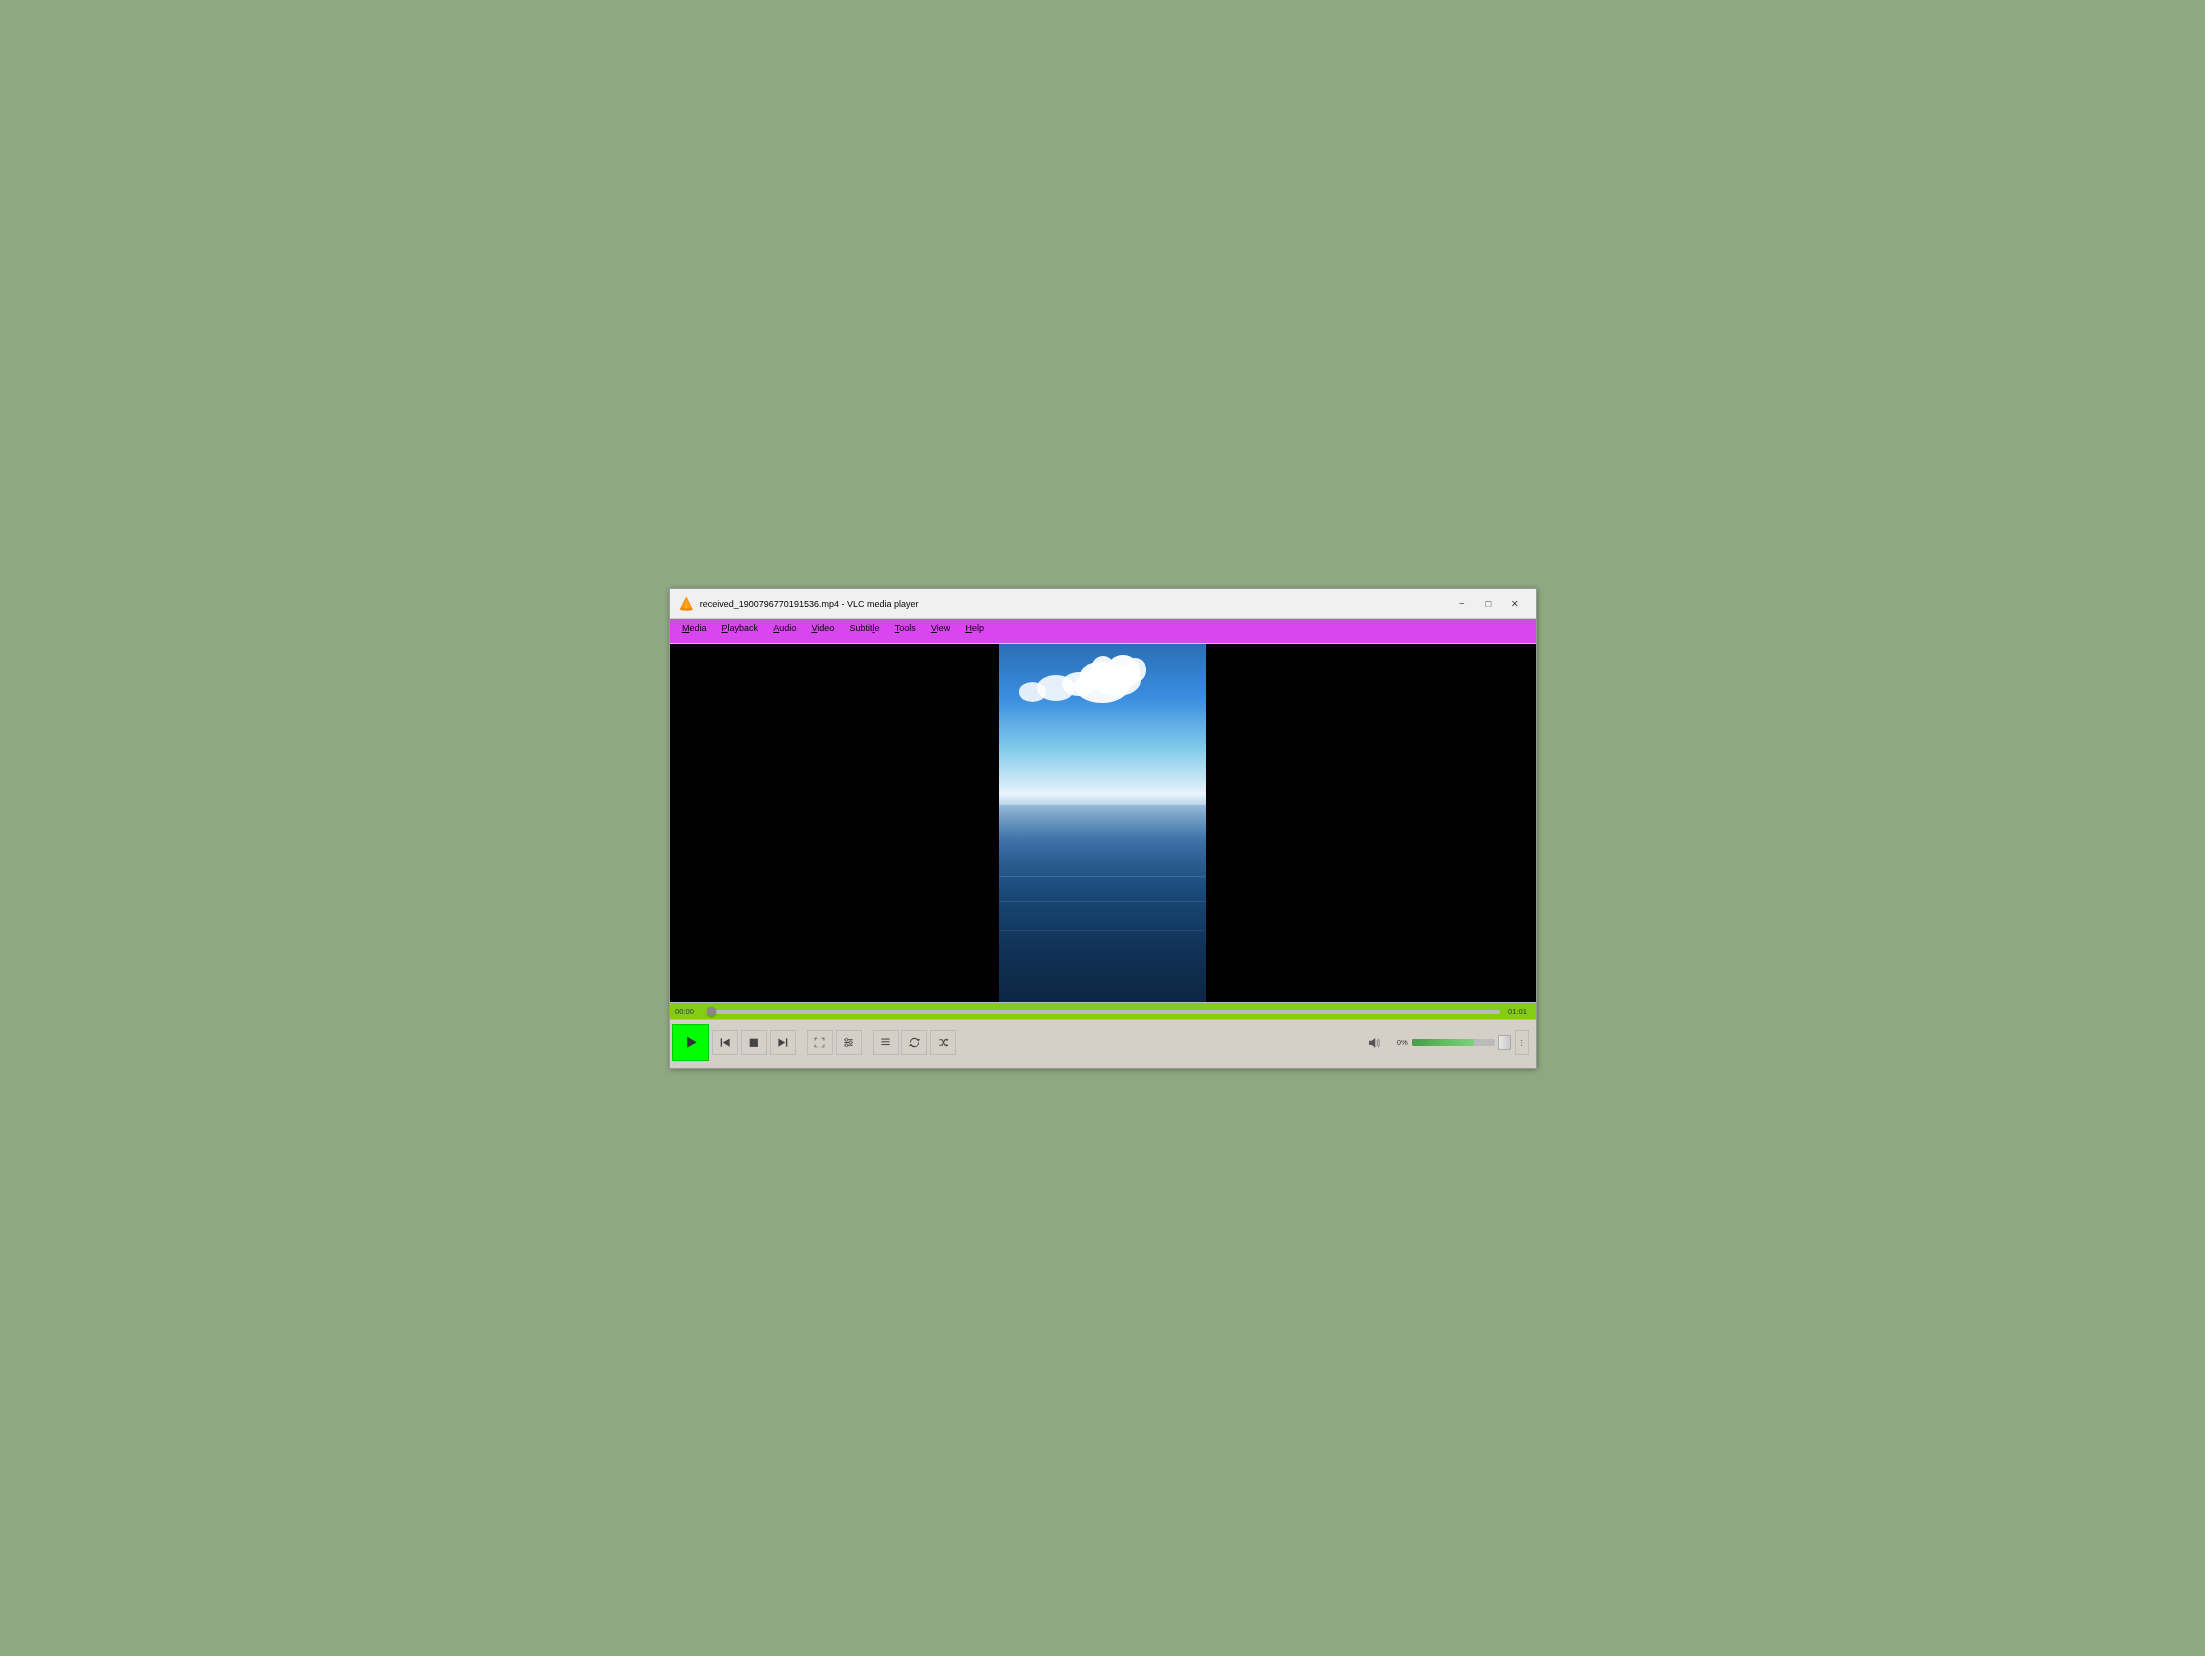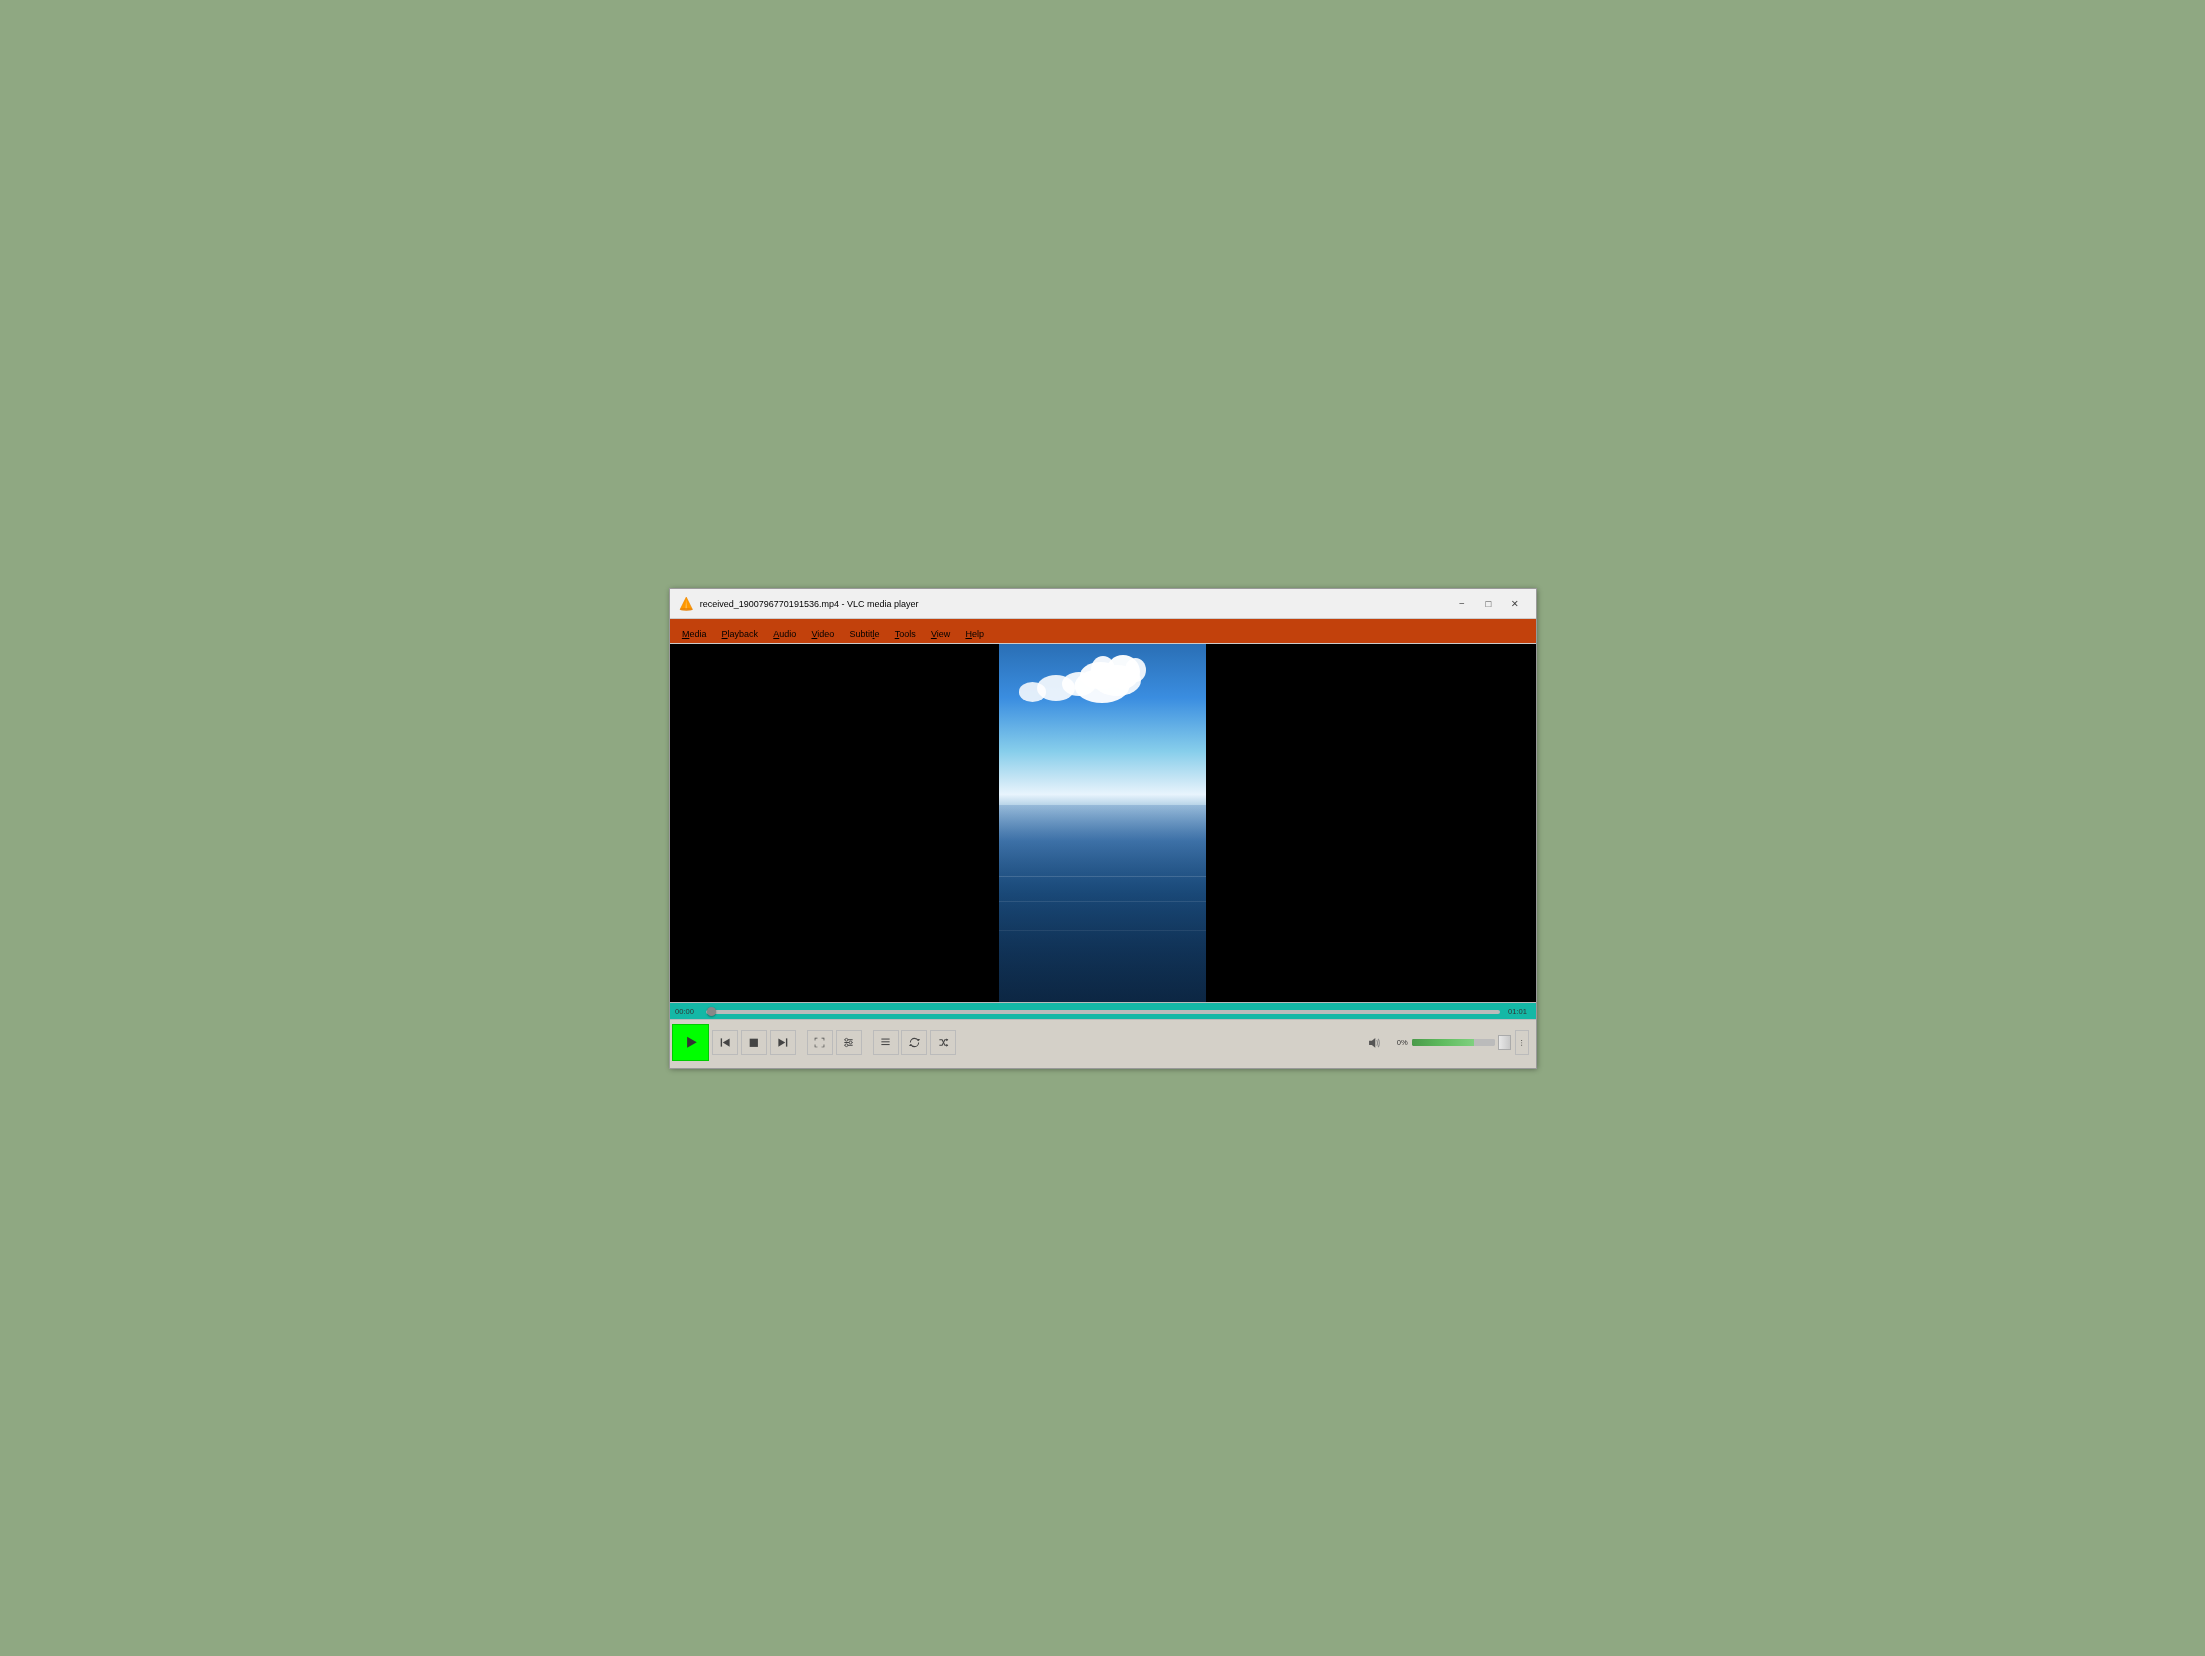--- a/index.html
+++ b/index.html
@@ -52,27 +52,27 @@
       background: transparent;
       border: none;
       cursor: pointer;
       font-size: 9.6px;
       color: #444;
       display: flex;
       align-items: center;
       justify-content: center;
     }
     .menu-bar {
-      background: #c2410c;
+      background: #d946ef;
       padding: 1.4px 5.5px;
       display: flex;
       gap: 1.4px;
       border-bottom: 0.7px solid #ccc;
       height: 25px;
-      align-items: flex-end;
+      align-items: flex-start;
     }
     .menu-item {
       padding: 2.8px 6.9px;
       font-size: 9px;
       cursor: pointer;
       color: #000;
       text-decoration: none;
     }
     .menu-item u { text-decoration: underline; }
     .video-area {
@@ -119,21 +119,21 @@
         rgba(74,127,184,0.3) 0%,
         rgba(26,74,122,0.6) 40%,
         rgba(13,42,74,0.8) 100%
       );
     }
     .video-black-right {
       flex: 1;
       background: #000;
     }
     .seek-bar-area {
-      background: #14b8a6;
+      background: #84cc16;
       padding: 4.1px 5.5px 2.8px 5.5px;
       display: flex;
       align-items: center;
       gap: 5.5px;
       border-top: 0.7px solid #bbb;
     }
     .seek-time-start {
       font-size: 7.6px;
       color: #333;
       min-width: 25px;

